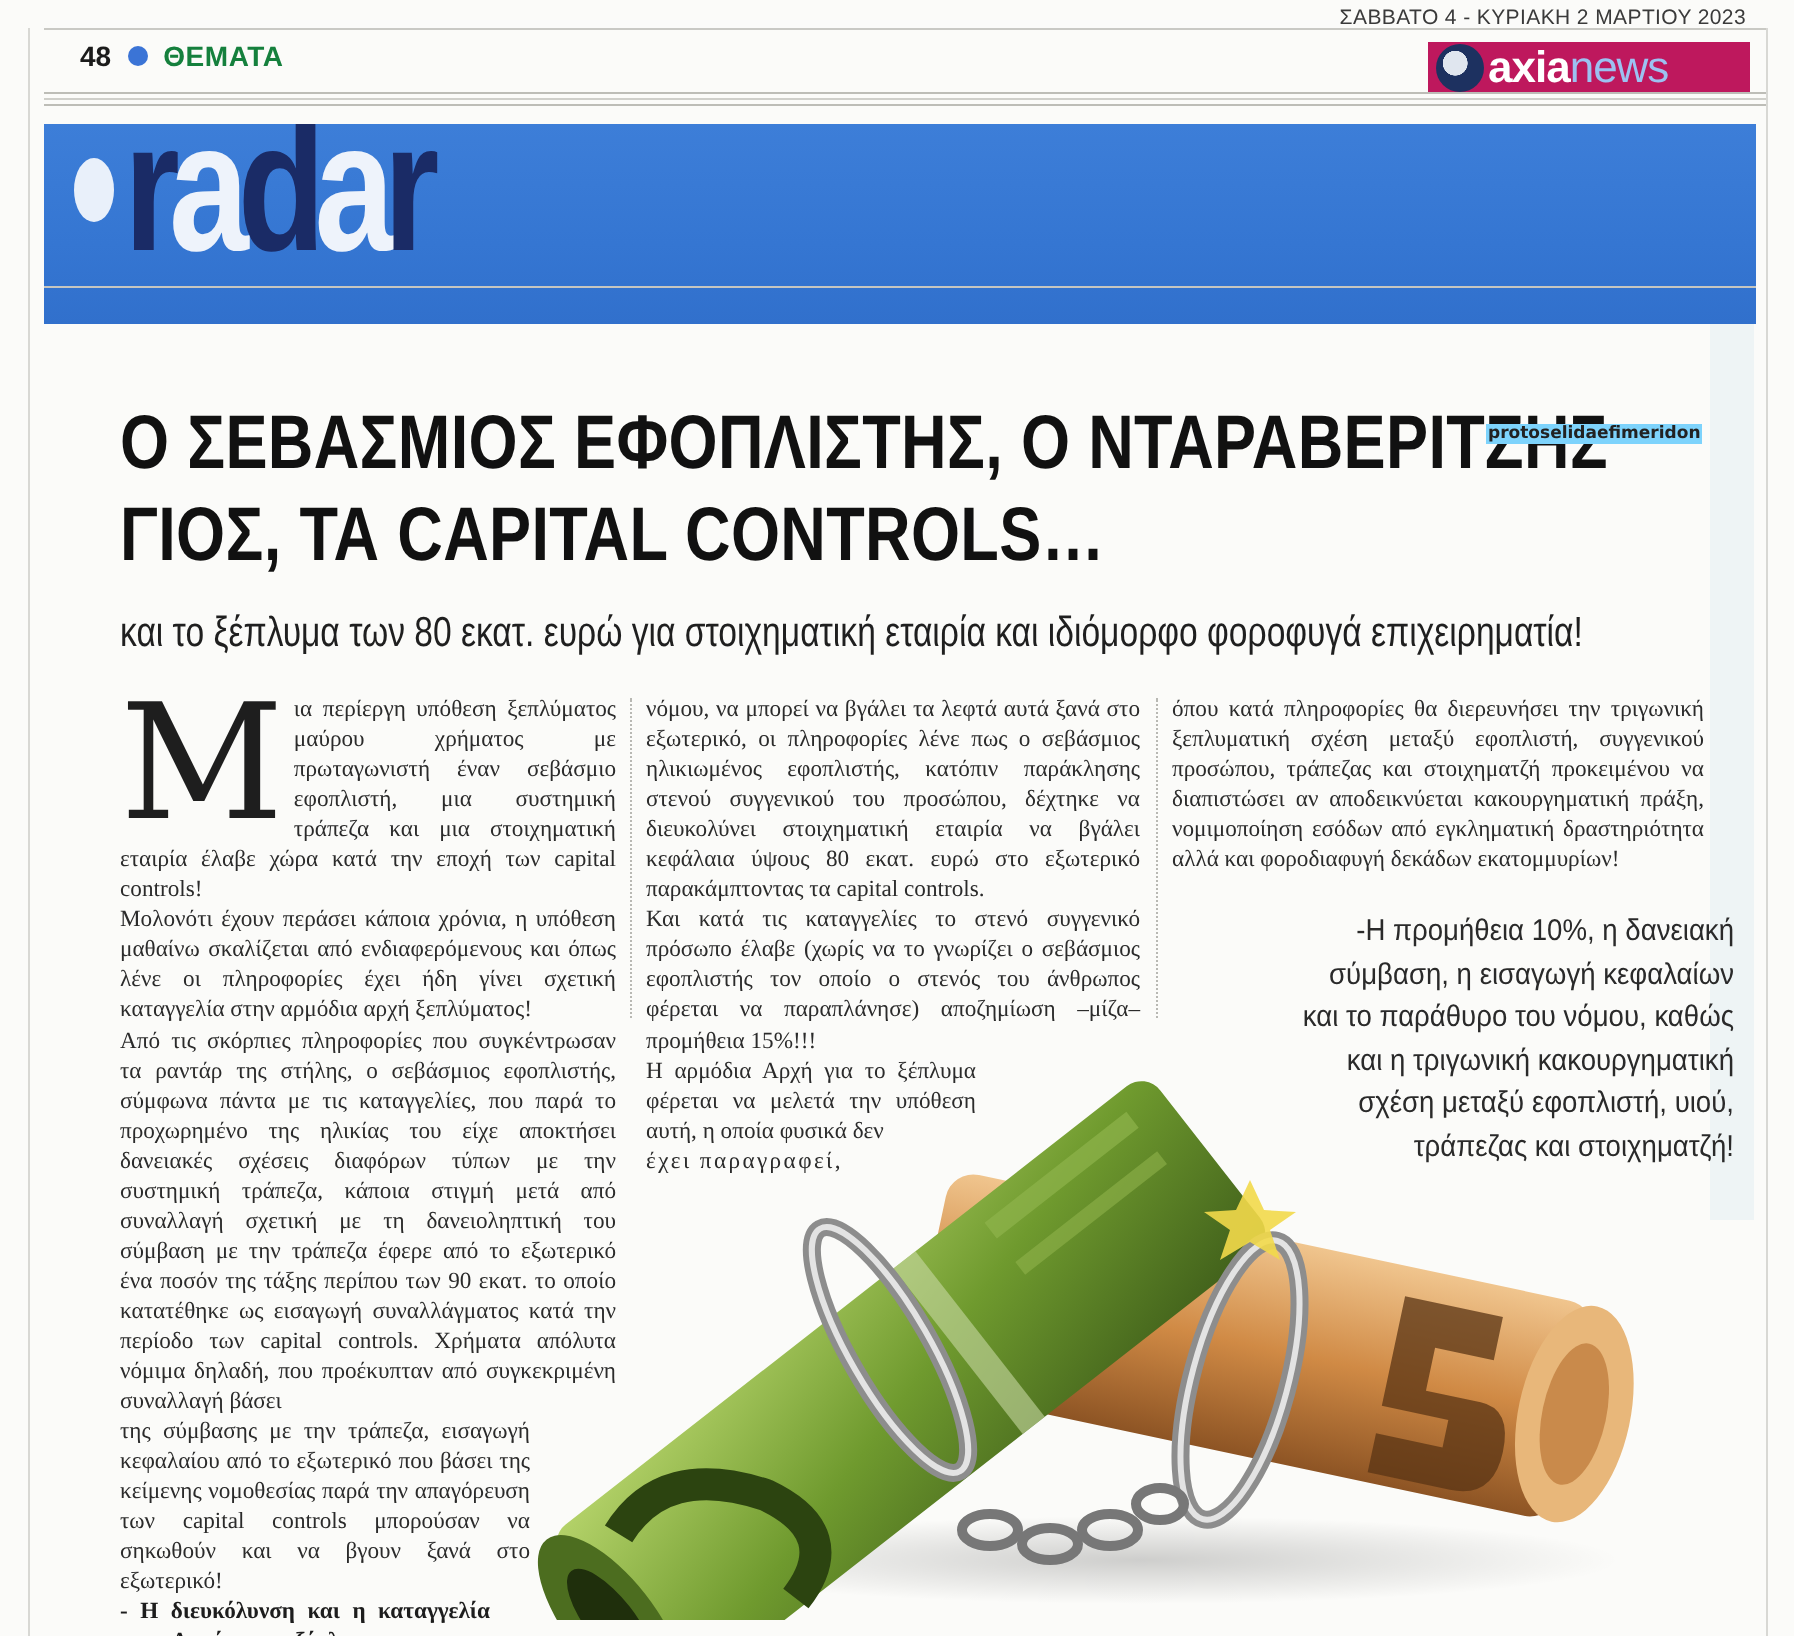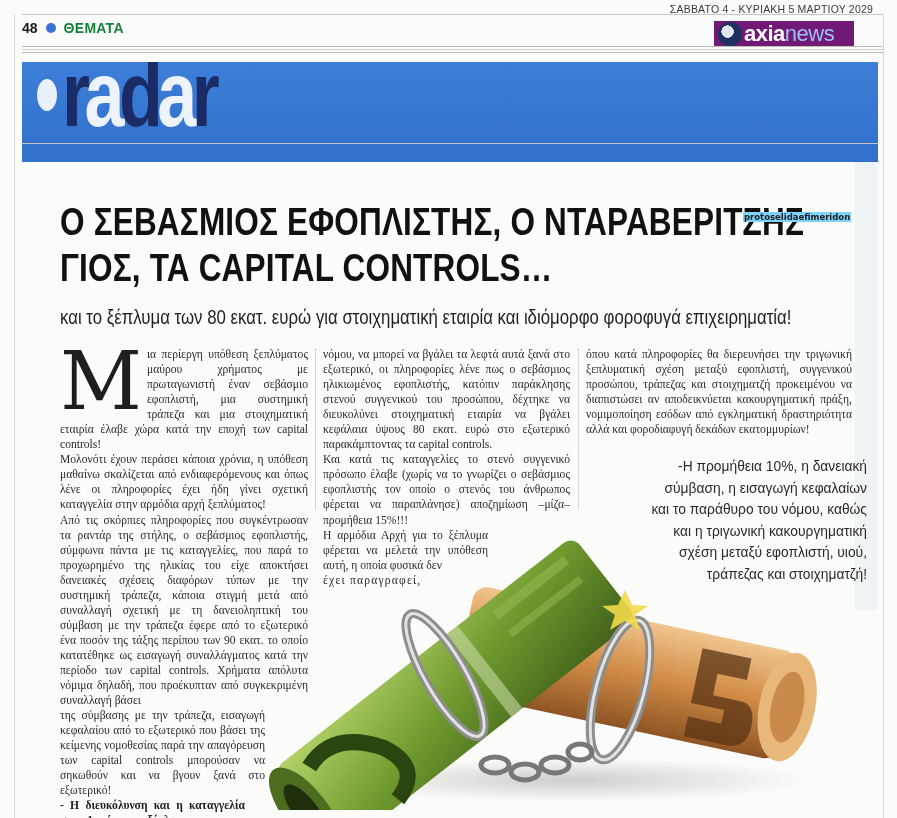--- a/index.html
+++ b/index.html
@@ -5,26 +5,26 @@
   * { box-sizing: border-box; margin: 0; padding: 0; }
   html, body { width: 897px; height: 818px; overflow: hidden; background: #fbfbf9; }
   body { position: relative; font-family: "DejaVu Serif", serif; color: #2a2a2a; }
 
   .page-border-left { position: absolute; left: 14px; top: 14px; width: 1px; height: 804px; background: #d8d8d4; }
   .page-border-right { position: absolute; left: 883px; top: 14px; width: 1px; height: 804px; background: #d8d8d4; }
   .side-tint { position: absolute; left: 855px; top: 150px; width: 22px; height: 460px; background: #eef4f5; }
 
   
   .topline { position: absolute; left: 22px; top: 14px; width: 861px; height: 1px; background: #c9c9c4; }
-  .header-section { position: absolute; left: 22px; top: 20px; display: flex; align-items: center; gap: 4px; }
+  .header-section { position: absolute; left: 40px; top: 20px; display: flex; align-items: center; gap: 4px; }
   .page-num { font-family: "Liberation Sans", sans-serif; font-weight: bold; font-size: 14px; color: #1b1b1b; }
   .blue-dot { width: 10px; height: 10px; border-radius: 50%; background: #3b74d6; margin: 0 4px; }
   .section-name { font-family: "Liberation Sans", sans-serif; font-weight: bold; font-size: 14px; color: #15803d; letter-spacing: 0.3px; }
   .date { position: absolute; right: 24px; top: 3px; font-family: "Liberation Sans", sans-serif; font-size: 10.5px; color: #3a3a3a; letter-spacing: 0.2px; }
-  .logo { position: absolute; left: 714px; top: 21px; width: 140px; height: 26px; background: #701a75; display: flex; align-items: center; padding-left: 4px; }
+  .logo { position: absolute; left: 714px; top: 21px; width: 161px; height: 26px; background: #be185d; display: flex; align-items: center; padding-left: 4px; }
   .logo-globe { width: 24px; height: 24px; border-radius: 50%; background: radial-gradient(circle at 40% 40%, #e0e6ef 0 30%, #1d3160 31% 100%); margin-right: 2px; }
   .logo-axia { font-family: "Liberation Sans", sans-serif; font-weight: bold; font-size: 22px; color: #ffffff; letter-spacing: -0.5px; line-height: 1; }
   .logo-news { font-family: "Liberation Sans", sans-serif; font-size: 22px; color: #9cc1f1; letter-spacing: -0.5px; line-height: 1; }
   .rule1 { position: absolute; left: 22px; top: 46px; width: 861px; height: 1px; background: #bdbdb7; }
   .rule2 { position: absolute; left: 22px; top: 49px; width: 861px; height: 1px; background: #cfcfca; }
   .rule3 { position: absolute; left: 22px; top: 52px; width: 861px; height: 1px; background: #bdbdb7; }
 
   
   .banner { position: absolute; left: 22px; top: 62px; width: 856px; height: 100px; background: linear-gradient(180deg, #3d7ed8 0%, #3576d2 60%, #3170cc 100%); overflow: hidden; }
   .banner-dot { position: absolute; left: 15px; top: 17px; width: 20px; height: 32px; border-radius: 50%; background: #e9f0fa; }
@@ -61,21 +61,21 @@
   .illustration { position: absolute; left: 240px; top: 480px; width: 600px; height: 330px; }
 </style>
 </head>
 <body>
 
 <div class="page-border-left"></div>
 <div class="page-border-right"></div>
 <div class="side-tint"></div>
 
 <div class="topline"></div>
-<div class="date">ΣΑΒΒΑΤΟ 4 - ΚΥΡΙΑΚΗ 5 ΜΑΡΤΙΟΥ 2029</div>
+<div class="date">ΣΑΒΒΑΤΟ 4 - ΚΥΡΙΑΚΗ 2 ΜΑΡΤΙΟΥ 2023</div>
 <div class="header-section">
   <span class="page-num">48</span>
   <span class="blue-dot"></span>
   <span class="section-name">ΘΕΜΑΤΑ</span>
 </div>
 <div class="logo">
   <span class="logo-globe"></span>
   <span class="logo-axia">axia</span>
   <span class="logo-news">news</span>
 </div>

